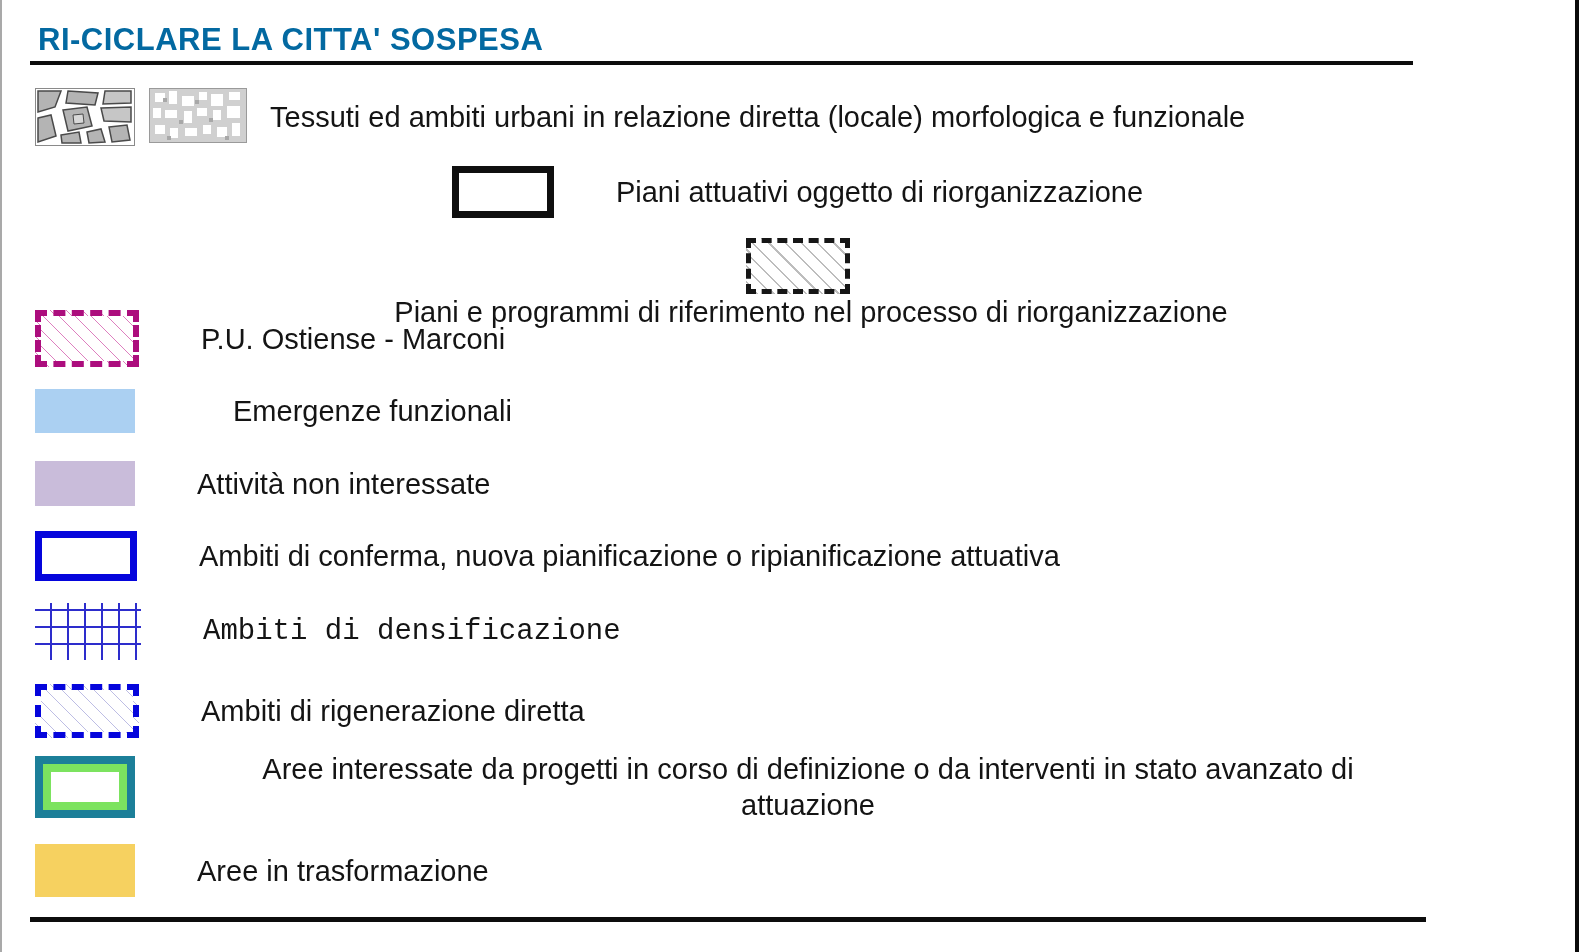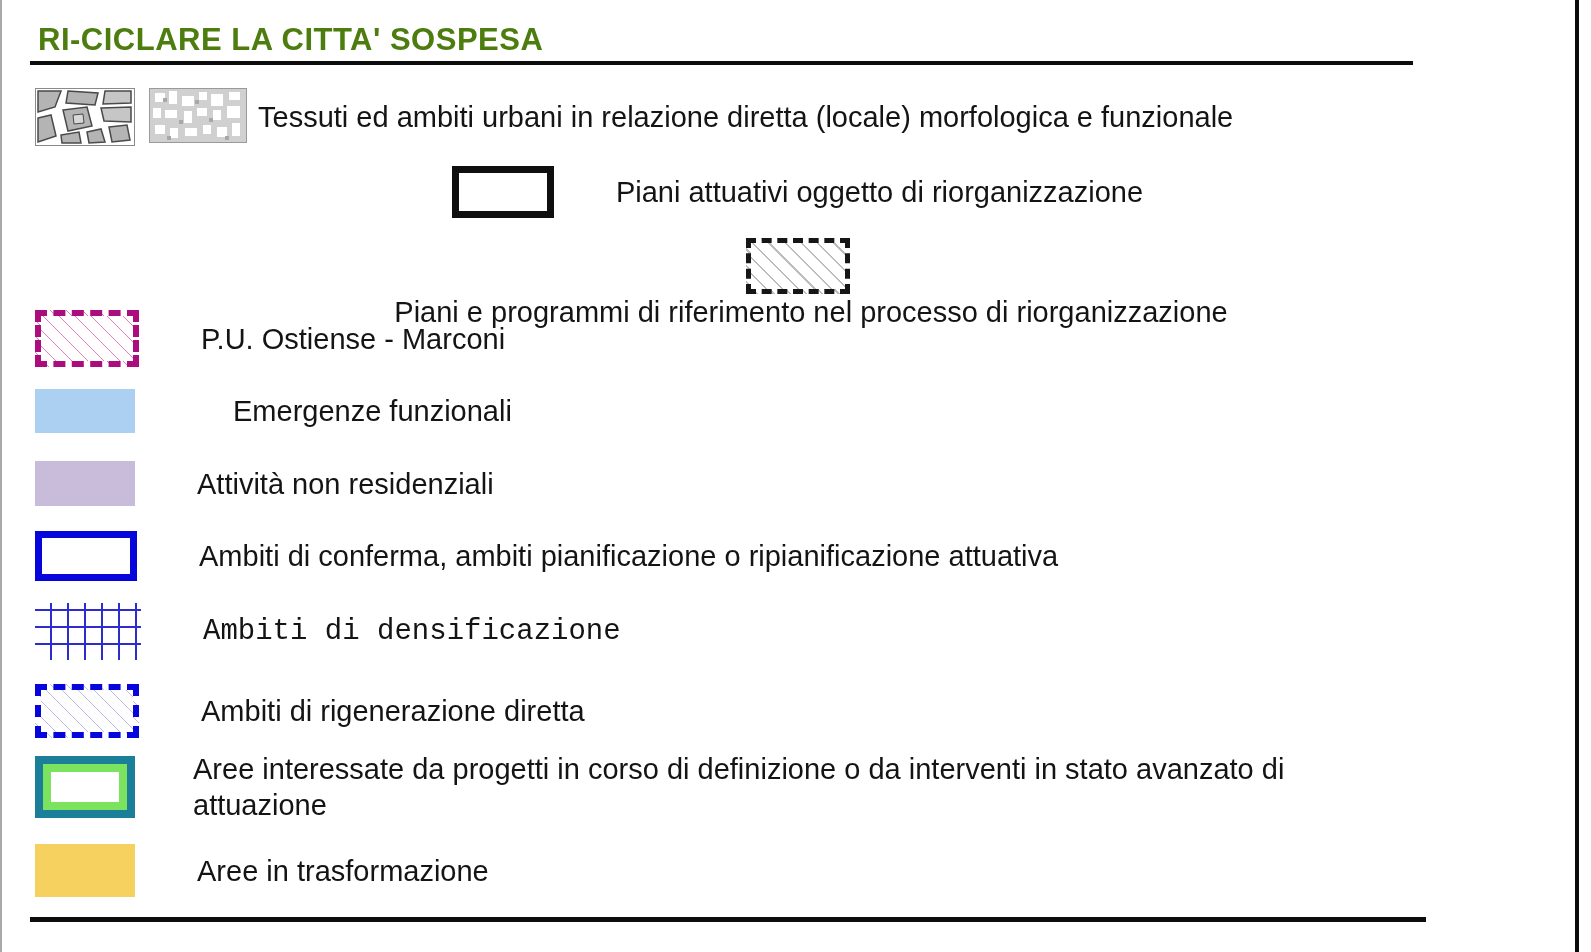--- a/index.html
+++ b/index.html
@@ -6,21 +6,21 @@
   html,body { background:#ffffff; }
   body { font-family:"Liberation Sans", sans-serif; }
   .sheet {
     position:relative; width:1591px; height:952px; background:#ffffff; overflow:hidden;
   }
   .edge-left  { position:absolute; left:0; top:0; width:2px; height:952px; background:#a9a9a9; }
   .edge-right { position:absolute; left:1575px; top:0; width:4px; height:952px; background:#0a0a0a; }
 
   .title {
     position:absolute; left:38px; top:22px;
-    font-size:31px; font-weight:bold; color:#4d7c0f; letter-spacing:0.5px;
+    font-size:31px; font-weight:bold; color:#0369a1; letter-spacing:0.5px;
   }
   .title-rule  { position:absolute; left:30px; top:61px;  width:1383px; height:4px; background:#0d0d0d; }
   .bottom-rule { position:absolute; left:30px; top:917px; width:1396px; height:5px; background:#0d0d0d; }
 
   .row { position:absolute; left:0; width:1560px; display:flex; align-items:center; }
   .row .label {
     margin-left:62px; font-size:29px; color:#141414; line-height:36px;
   }
   .swatch { margin-left:35px; flex:0 0 auto; }
 
@@ -107,21 +107,21 @@
         <g fill="#a8a8a8">
           <rect x="14" y="10" width="4" height="4"></rect>
             <rect x="46" y="12" width="4" height="4"></rect>
           <rect x="30" y="32" width="4" height="4"></rect>
             <rect x="60" y="30" width="4" height="4"></rect>
           <rect x="18" y="48" width="4" height="4"></rect>
             <rect x="76" y="48" width="4" height="4"></rect>
         </g>
       </svg>
     </div>
-    <div class="label" style="margin-left:11px;text-align:center;">Tessuti ed ambiti urbani in relazione diretta (locale) morfologica e funzionale</div>
+    <div class="label" style="margin-left:23px;text-align:center;">Tessuti ed ambiti urbani in relazione diretta (locale) morfologica e funzionale</div>
   </div>
 
   <div class="row" style="top:165px; height:54px;justify-content:center;">
     <div class="swatch sw-black-outline"></div>
     <div class="label">Piani attuativi oggetto di riorganizzazione</div>
   </div>
 
   <div class="row" style="top:238px; height:56px;flex-direction:column;">
     <div class="swatch sw-black-dashed hatch-gray"></div>
     <div class="label">Piani e programmi di riferimento nel processo di riorganizzazione</div>
@@ -132,39 +132,39 @@
     <div class="label">P.U. Ostiense - Marconi</div>
   </div>
 
   <div class="row" style="top:389px; height:44px;gap:36px;">
     <div class="swatch sw-fill" style="background:#abd0f2;"></div>
     <div class="label">Emergenze funzionali</div>
   </div>
 
   <div class="row" style="top:461px; height:45px;">
     <div class="swatch sw-fill" style="background:#c9bcda; height:45px;"></div>
-    <div class="label">Attività non residenziali</div>
+    <div class="label">Attività non interessate</div>
   </div>
 
   <div class="row" style="top:531px; height:50px;">
     <div class="swatch sw-blue-outline"></div>
-    <div class="label">Ambiti di conferma, ambiti pianificazione o ripianificazione attuativa</div>
+    <div class="label">Ambiti di conferma, nuova pianificazione o ripianificazione attuativa</div>
   </div>
 
   <div class="row" style="top:603px; height:57px;font-family:Liberation Mono, monospace;">
     <div class="swatch sw-blue-grid"></div>
     <div class="label">Ambiti di densificazione</div>
   </div>
 
   <div class="row" style="top:684px; height:54px;">
     <div class="swatch sw-blue-dashed"></div>
     <div class="label">Ambiti di rigenerazione diretta</div>
   </div>
 
-  <div class="row" style="top:755px; height:64px;">
+  <div class="row" style="top:755px; height:64px;text-align:center;">
     <div class="swatch sw-teal-green"></div>
     <div class="label wrap-wide" style="margin-left:58px;">Aree interessate da progetti in corso di definizione o da interventi in stato avanzato di attuazione</div>
   </div>
 
   <div class="row" style="top:843px; height:55px;">
     <div class="swatch sw-fill" style="background:#f6d160; height:53px;"></div>
     <div class="label">Aree in trasformazione</div>
   </div>
 
   <div class="bottom-rule"></div>

